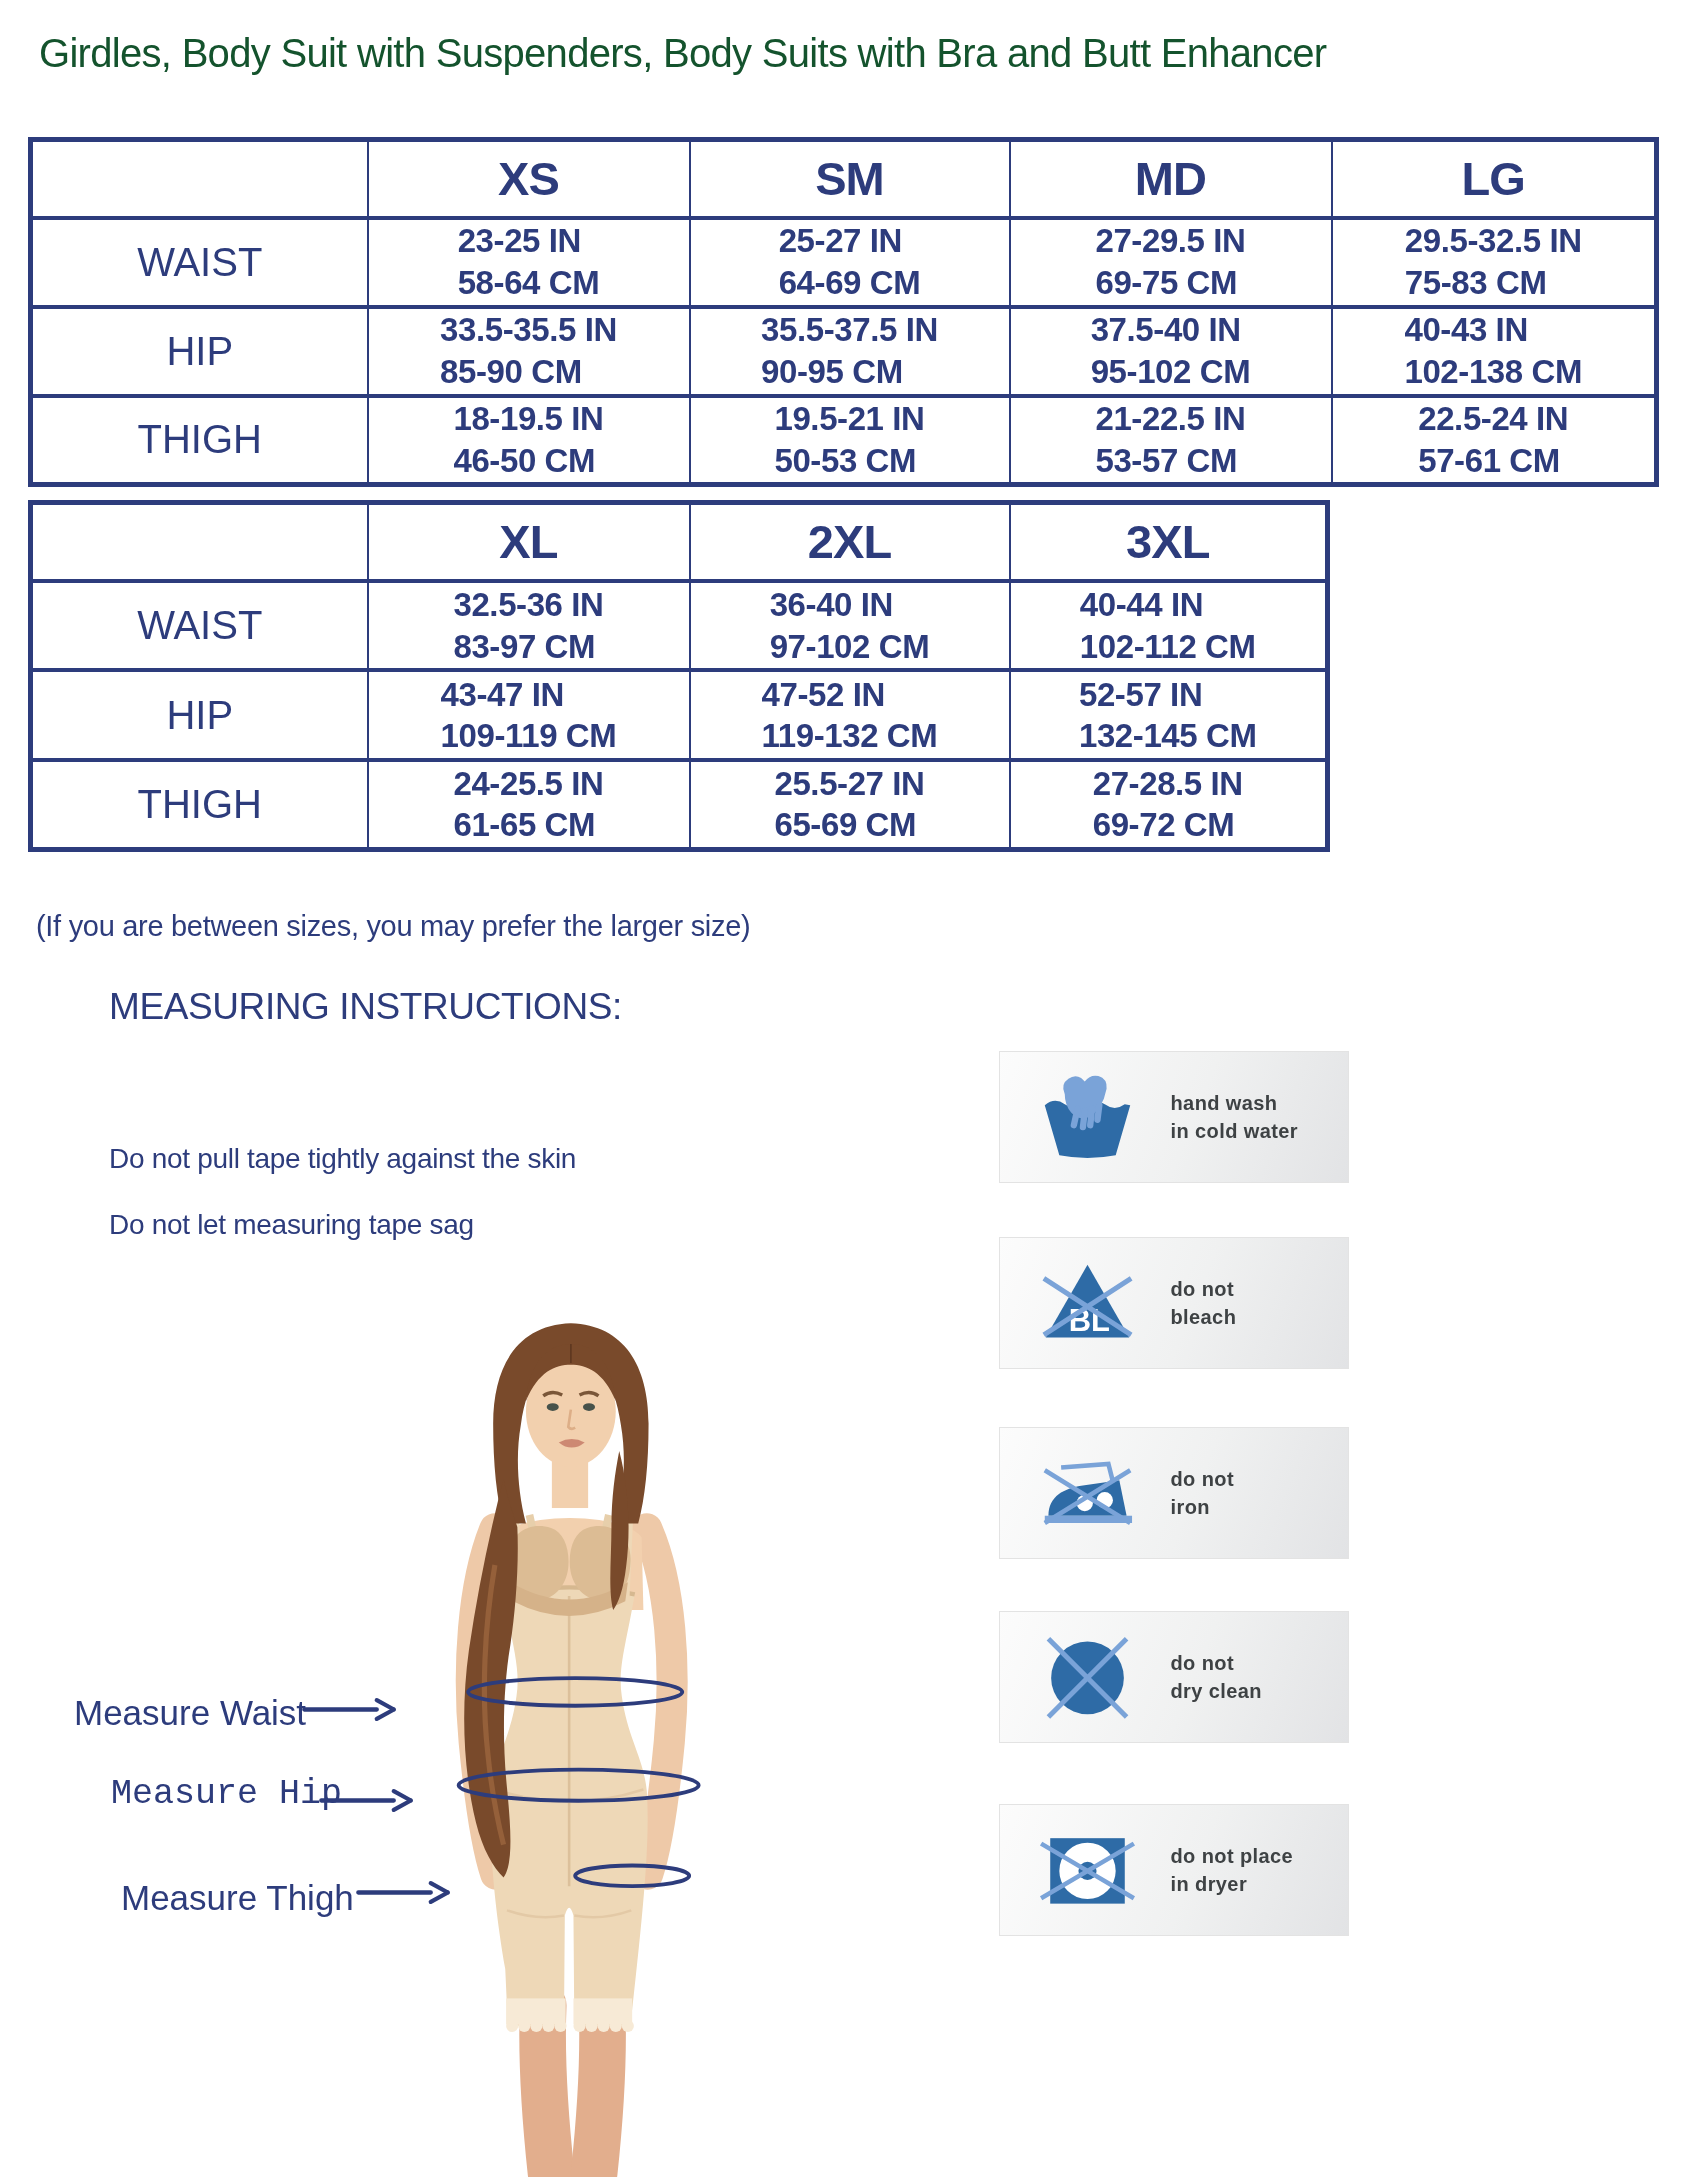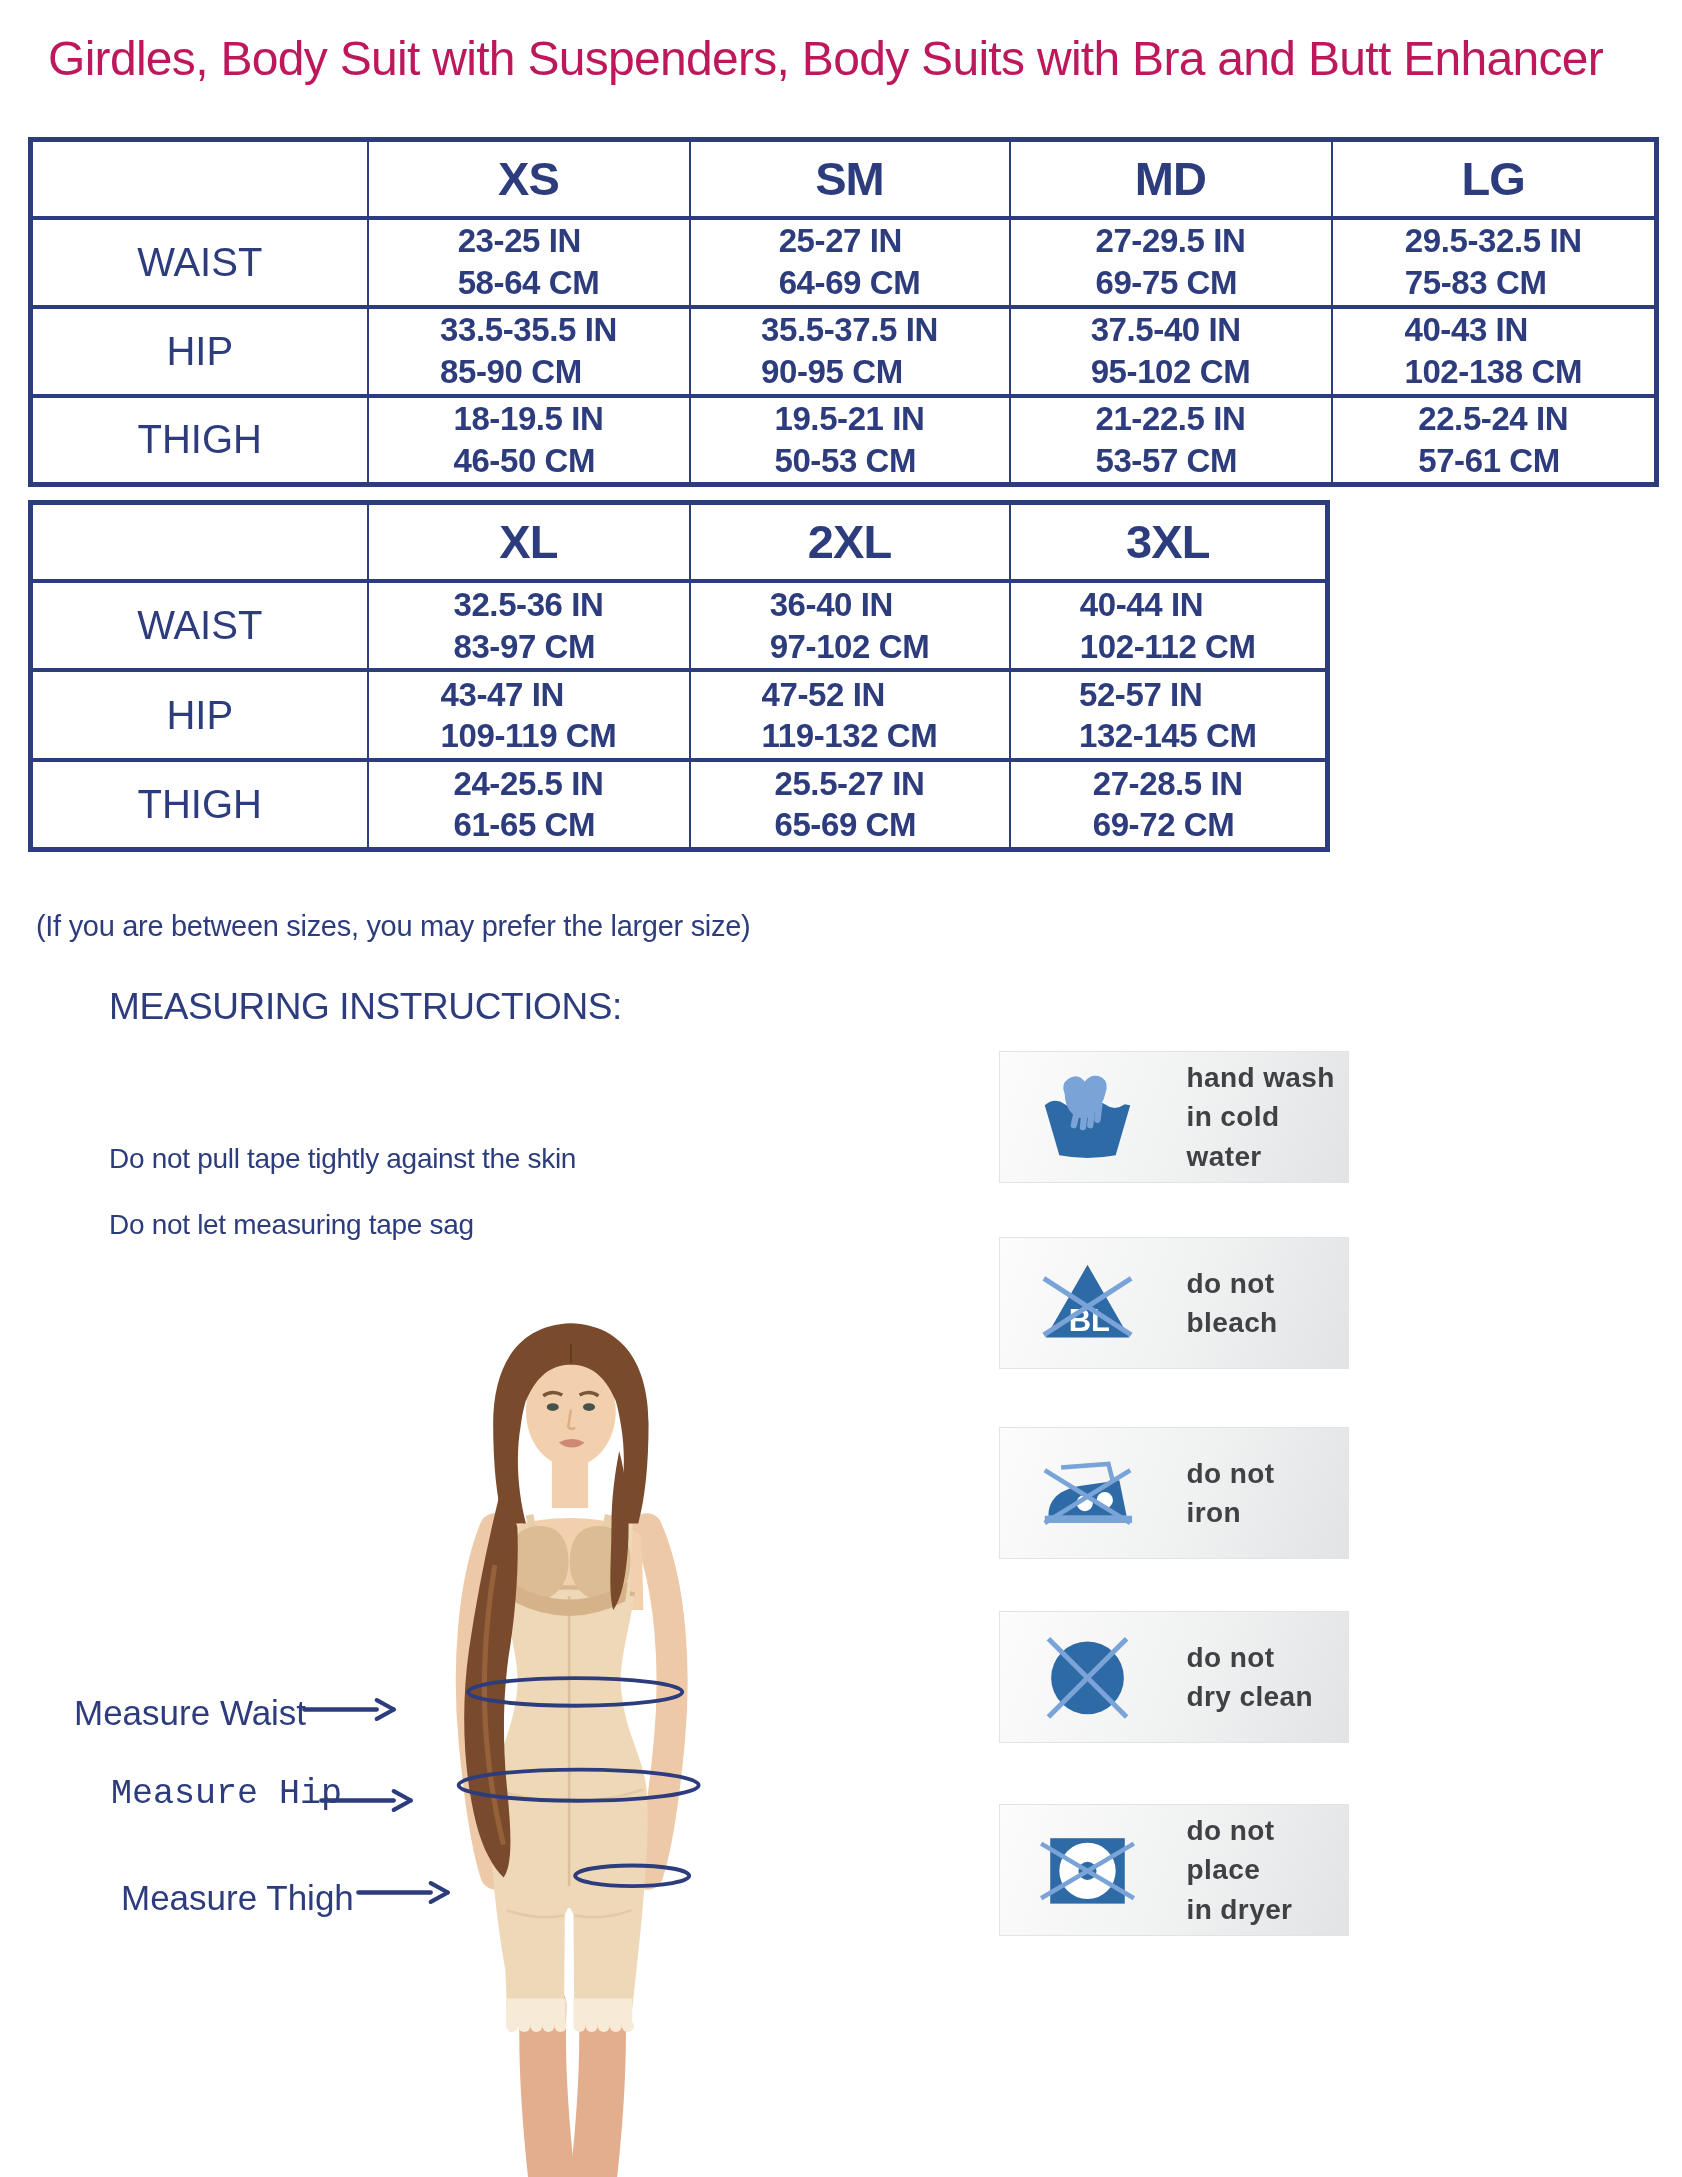--- a/index.html
+++ b/index.html
@@ -2,22 +2,22 @@
 <html style="font-size:14px"><head>
 <meta charset="utf-8">
 <style>
   html,body { margin:0; padding:0; background:#ffffff; }
   .stage {
     position:relative; width:1683px; height:2177px; overflow:hidden;
     background:#ffffff; font-family:"Liberation Sans","DejaVu Sans",sans-serif;
     color:#2d3c7c;
   }
   .title {
-    position:absolute; left:48px; top:31px; font-size:48px; letter-spacing:-0.7px;
-    color:#be185d; white-space:nowrap;
+    position:absolute; left:39px; top:31px; font-size:40px; letter-spacing:-0.7px;
+    color:#14532d; white-space:nowrap;
   }
   table.sizes { position:absolute; border-collapse:collapse; table-layout:fixed;
     border:5.2px solid #2d3c7c; background:#fff; }
   #table1 { left:28px; top:137px; width:1626px; height:345px; }
   #table2 { left:28px; top:500px; width:1297px; height:352px; }
   .sizes th, .sizes td {
     border-left:2.6px solid #2d3c7c; border-right:2.6px solid #2d3c7c;
     border-top:4.3px solid #2d3c7c; border-bottom:4.3px solid #2d3c7c;
     padding:0; vertical-align:middle; text-align:center;
   }
@@ -44,21 +44,21 @@
   .care-box {
     position:absolute; left:999px; width:348px; height:130px;
     background:linear-gradient(112deg,#fcfcfc 0%,#f0f1f1 55%,#e2e3e5 100%);
     border:0.9px solid #e3e3e3; display:flex; align-items:center;
   }
   .care-1 { top:1051px; } .care-2 { top:1237px; } .care-3 { top:1427px; }
   .care-4 { top:1611px; } .care-5 { top:1804px; }
   .care-icon { width:130px; margin-left:22.5px; display:flex; justify-content:center; flex:0 0 130px; }
   .care-icon svg { width:105px; height:100px; }
   .care-text {
-    margin-left:34px; font-weight:bold; font-size:28px; line-height:1.4;
+    margin-left:18px; font-weight:bold; font-size:20px; line-height:1.4;
     color:#3e4244; letter-spacing:0.4px;
   }
   .care-text span { display:block; }
 </style>
 </head>
 <body>
 
 <div class="stage">
 
   <div class="title">Girdles, Body Suit with Suspenders, Body Suits with Bra and Butt Enhancer</div>

